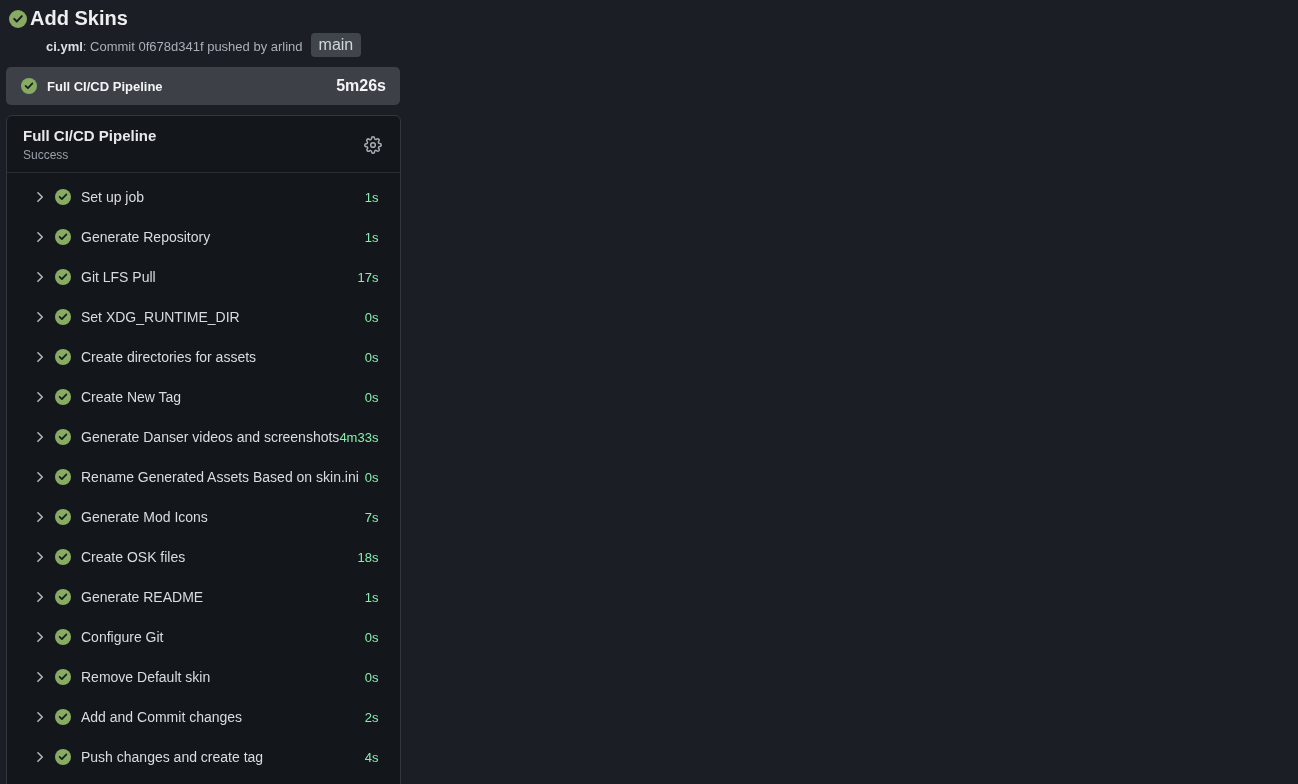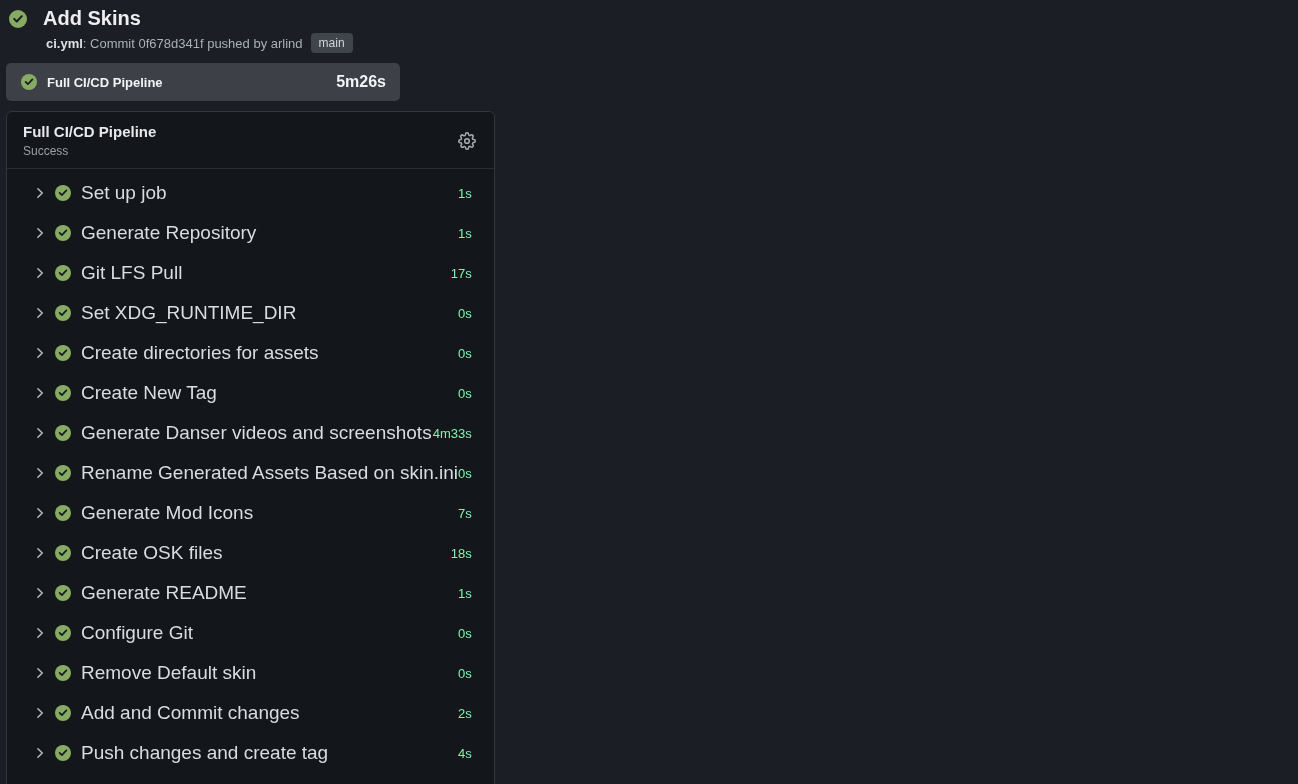--- a/index.html
+++ b/index.html
@@ -6,30 +6,30 @@
   html, body { margin: 0; padding: 0; }
   body {
     width: 1298px; height: 784px;
     background: #1b1e24;
     font-family: "Liberation Sans", sans-serif;
     color: #d7dadd;
     overflow: hidden;
   }
   
   .run-header { padding: 7px 10px 5px 9px; }
-  .run-title-row { display: flex; align-items: center; gap: 16px; }
+  .run-title-row { display: flex; align-items: center; gap: 3px; }
   .icon-18 { width: 18px; height: 18px; display: inline-flex; flex: 0 0 auto; }
   .icon-16 { width: 16px; height: 16px; display: inline-flex; flex: 0 0 auto; }
   .run-title { font-size: 20px; font-weight: 600; color: #eceef0; }
   .run-subtitle { margin: 3px 0 0 37px; font-size: 13px; color: #aab0b8; }
   .wf-file { font-weight: 700; color: #dde0e4; }
   .branch-badge {
     display: inline-block; margin-left: 8px; vertical-align: 1px;
     background: #40454c; color: #d2d6da;
-    font-size: 12px; line-height: 1; padding: 4px 8px; border-radius: 4px;
+    font-size: 16px; line-height: 1; padding: 4px 8px; border-radius: 4px;
   }
   
   .content { display: flex; gap: 10px; padding: 5px 8px 0 6px; align-items: flex-start; flex-direction: column; }
   .jobs-col { width: 394px; flex: 0 0 auto; }
   .job-card {
     height: 38px; background: #3d4147; border-radius: 5px;
     display: flex; align-items: center; gap: 10px; padding: 0 14px 0 15px;
     cursor: pointer;
   }
   .job-name { font-size: 13px; font-weight: 700; color: #f2f4f6; }
@@ -45,21 +45,21 @@
   .panel-status { font-size: 12px; color: #9aa1a9; margin-top: 4px; }
   .gear-btn { margin-left: auto; display: flex; color: #a7adb5; cursor: pointer; }
   .panel-divider { height: 1px; background: #2a2e34; flex: 0 0 auto; }
   .steps { padding-top: 4px; }
   .step-row {
     height: 40px; display: flex; align-items: center;
     padding: 0 22px 0 26px; cursor: pointer;
   }
   .step-chevron { width: 14px; height: 14px; display: inline-flex; margin-right: 8px; flex: 0 0 auto; }
   .step-check { margin-right: 10px; }
-  .step-name { font-size: 19px; color: #d9dce0; }
+  .step-name { font-size: 14px; color: #d9dce0; }
   .step-duration { margin-left: auto; font-size: 13px; color: #86efac; }
 </style>
 </head>
 <body>
 
 <svg width="0" height="0" style="position:absolute" aria-hidden="true">
   <defs>
     <g id="svg-check-circle">
       <circle cx="8" cy="8" r="8" fill="#87ab63"></circle>
       <path d="M11.4 5.4 L6.9 10.2 L4.6 7.9" stroke="#181b20" stroke-width="1.7" fill="none" stroke-linecap="round" stroke-linejoin="round"></path>

